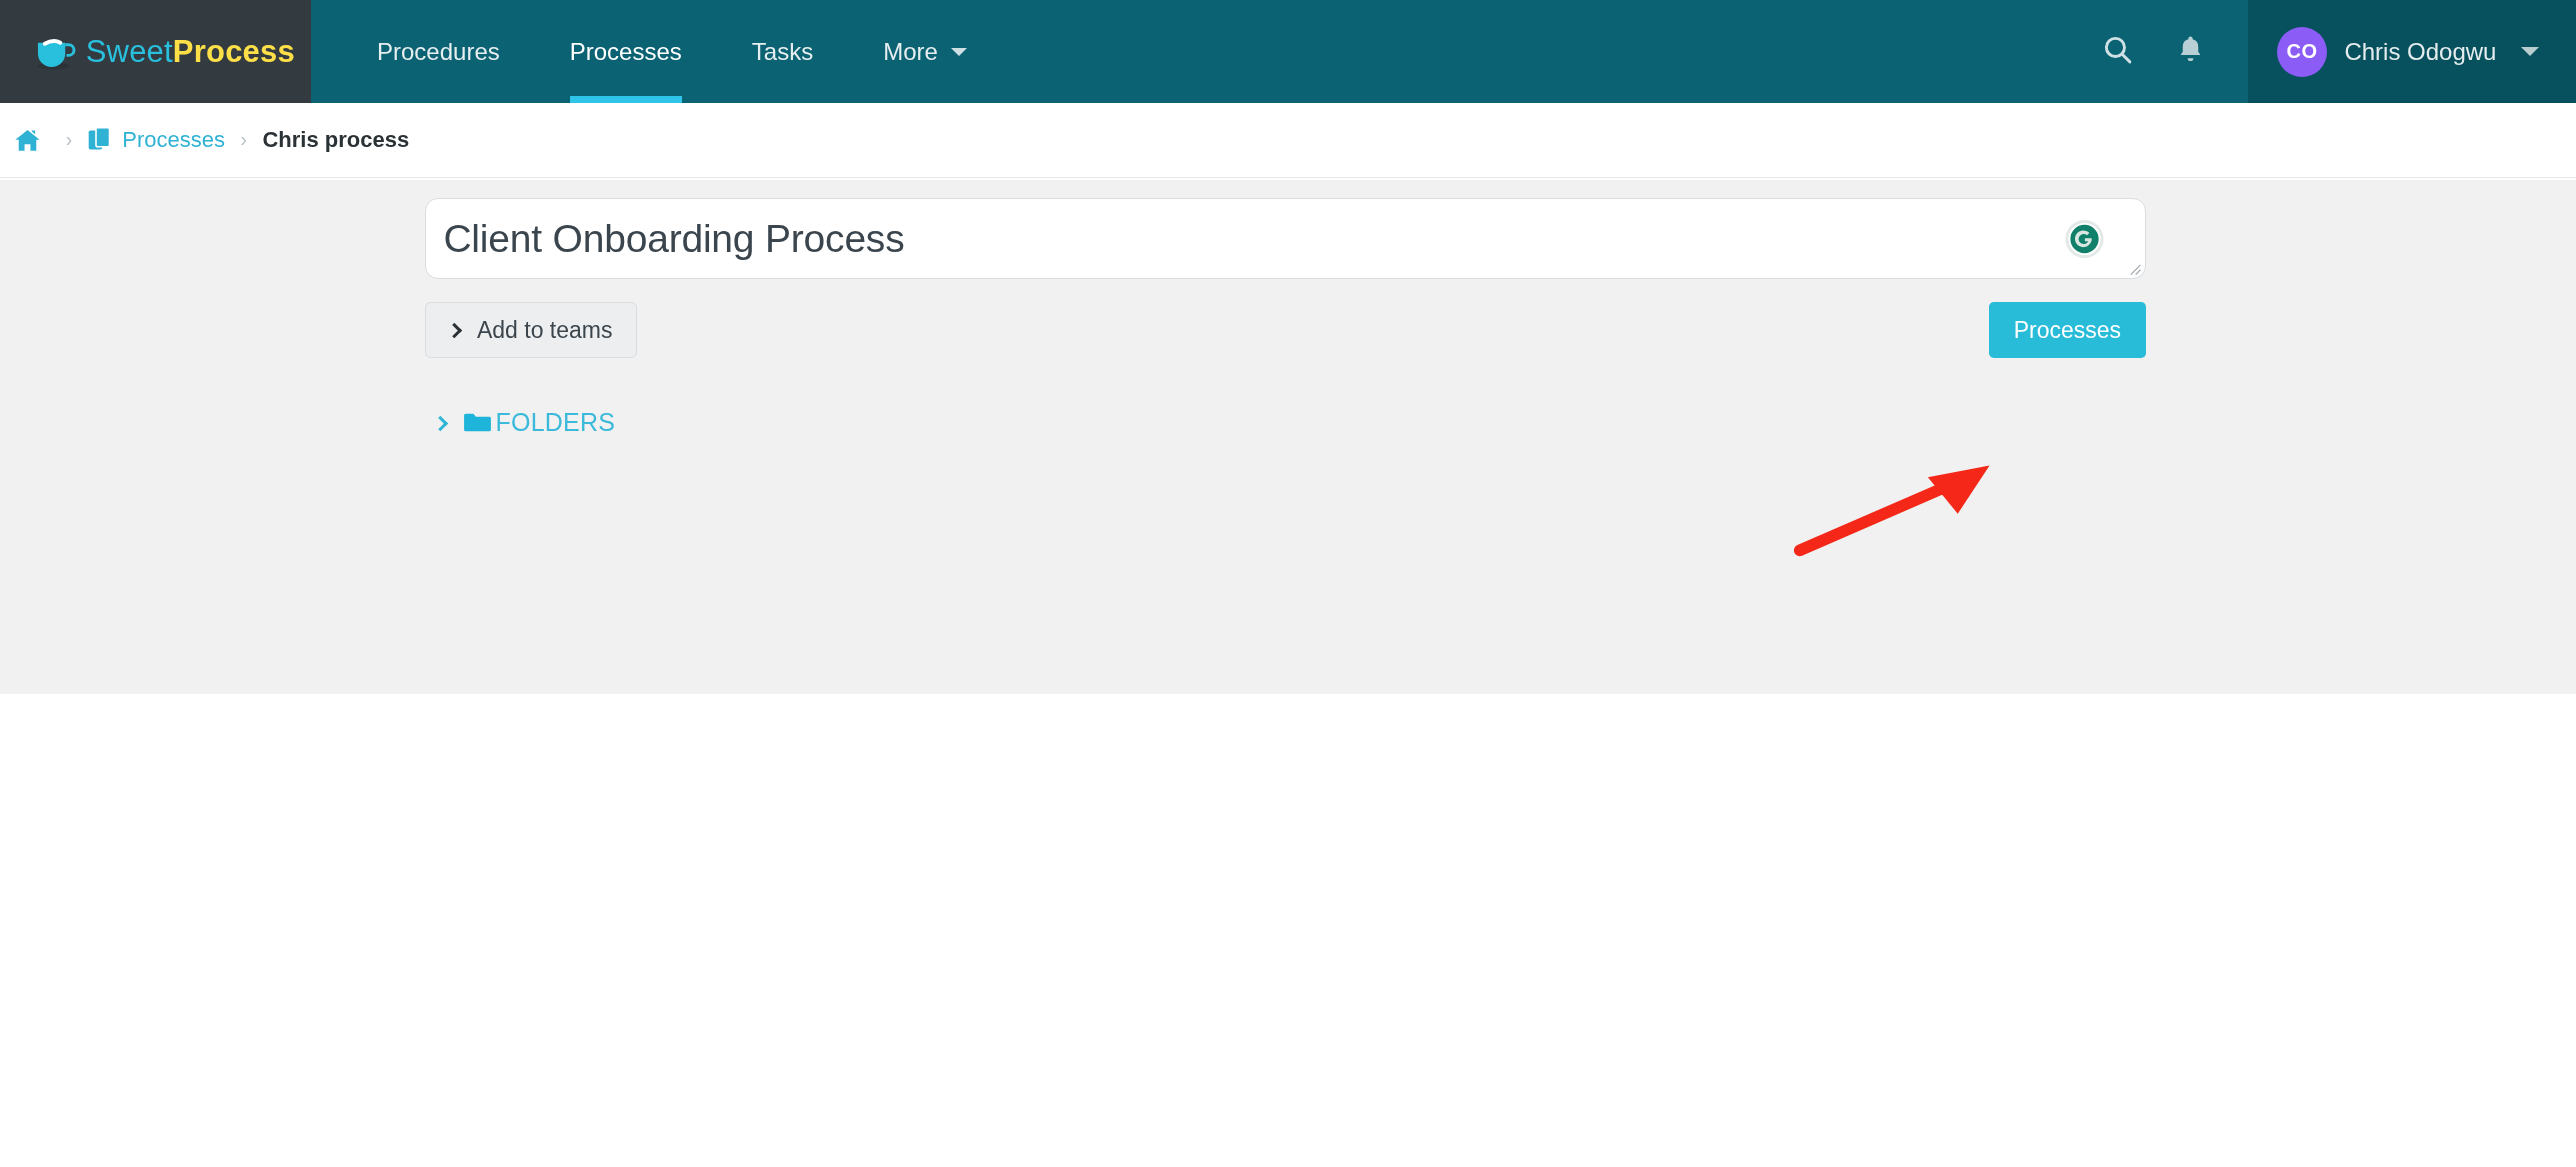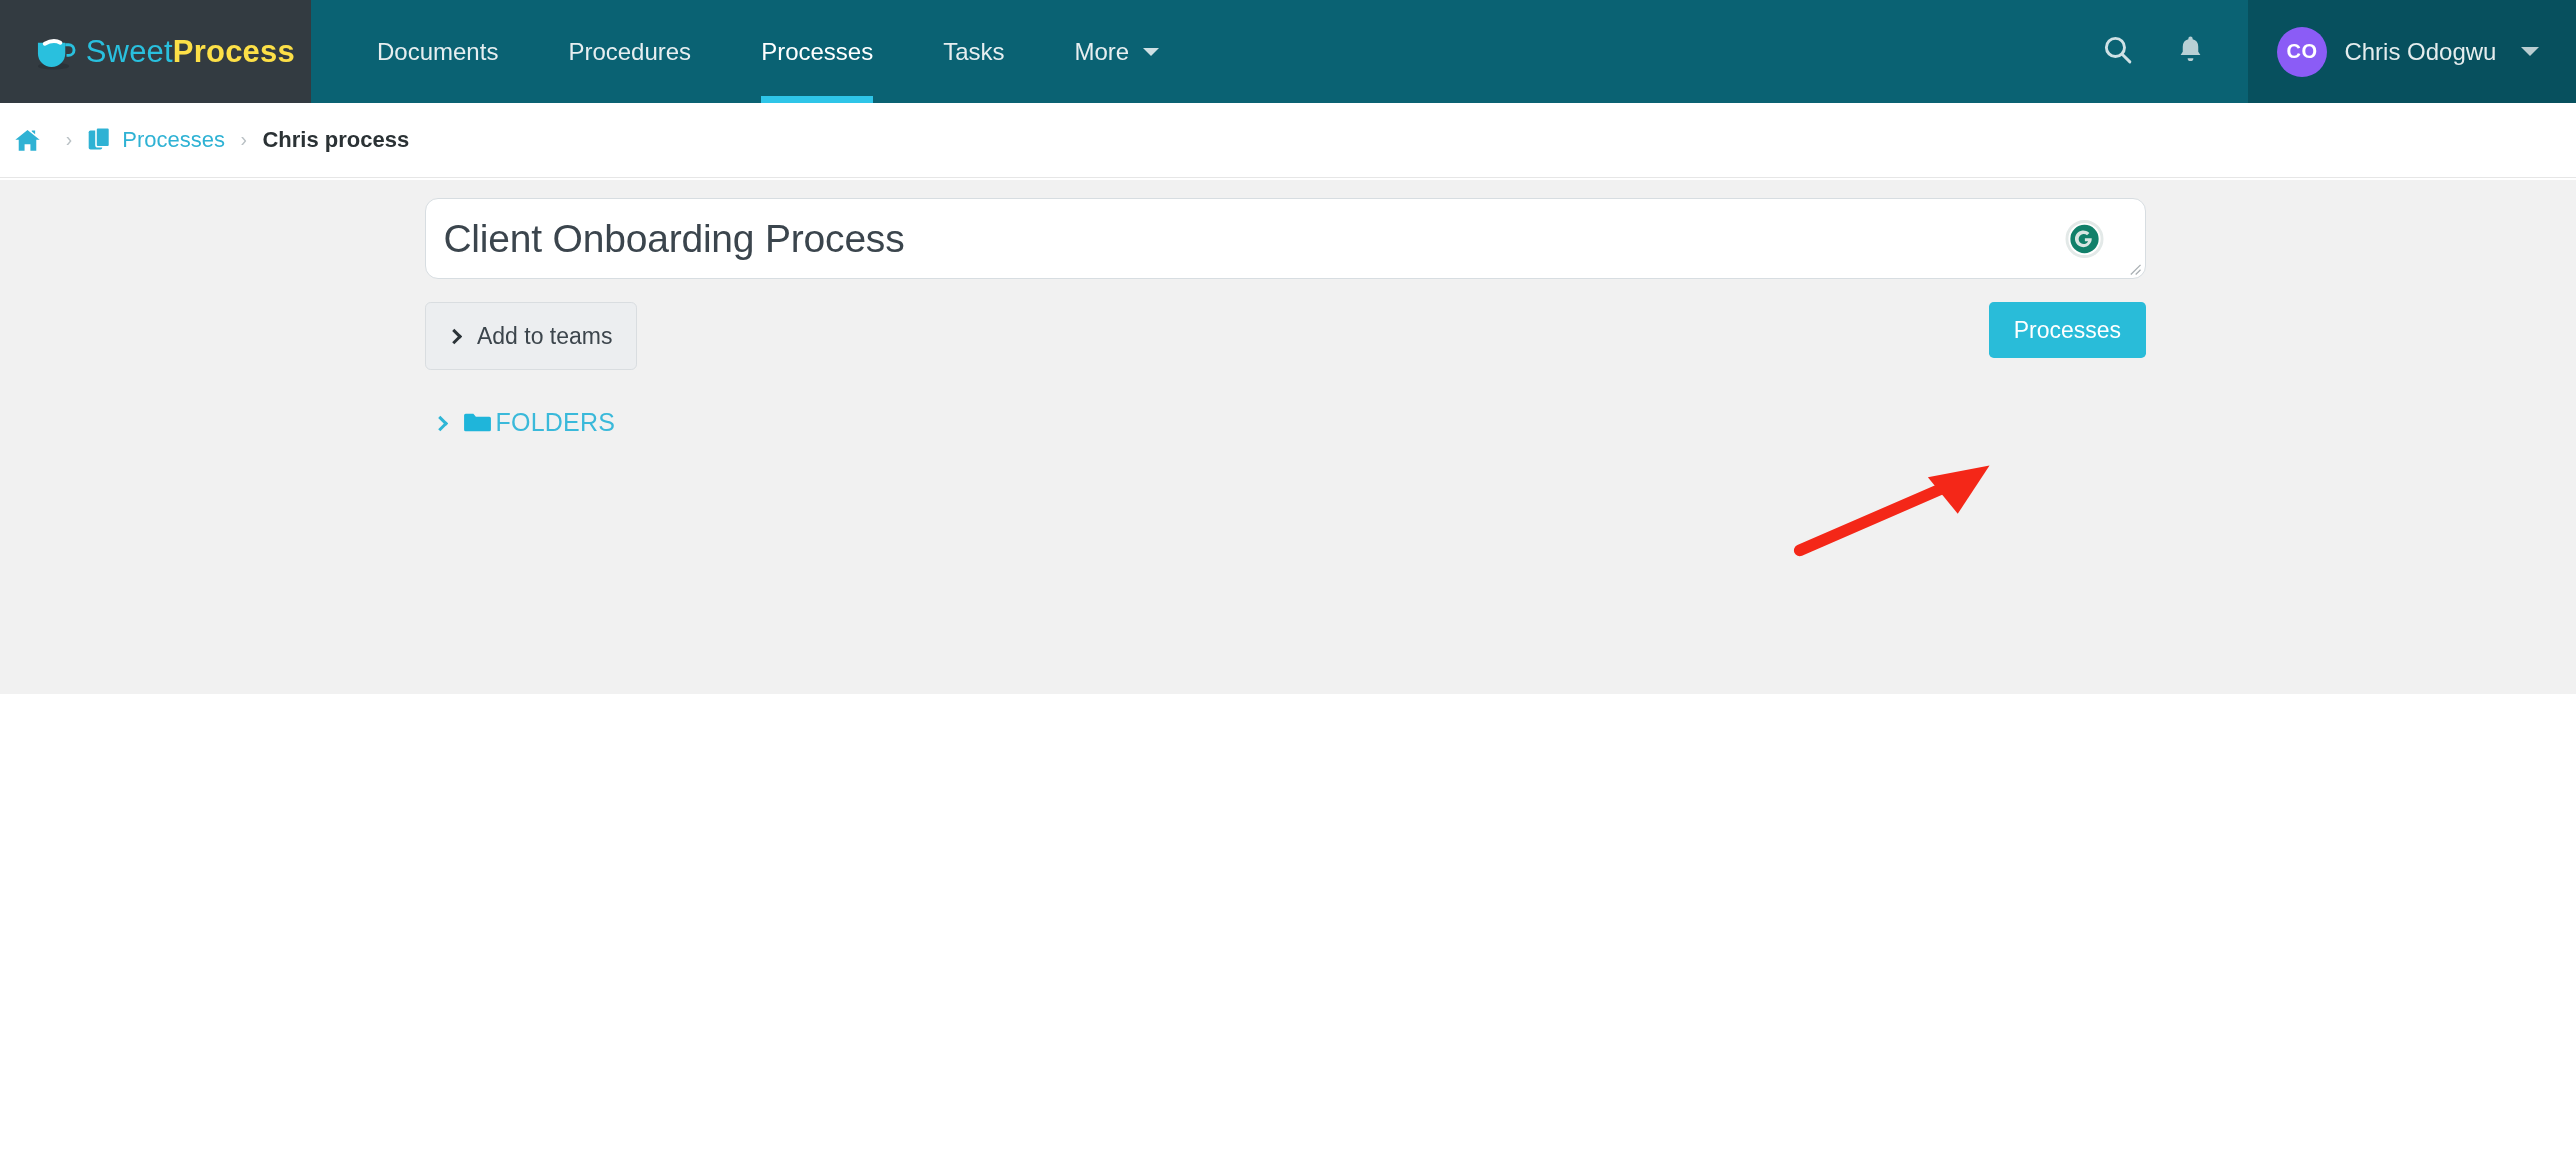--- a/index.html
+++ b/index.html
@@ -178,21 +178,21 @@
   }
 
   .btn-row {
     position: relative;
     margin-top: 23px;
     width: 1721px;
     height: 56px;
   }
   .btn-teams {
     position: absolute; left: 0; top: 0;
-    height: 68px;
+    height: 56px;
     background: #eceef0;
     border: 1px solid #d9dde0;
     border-radius: 5.8px;
     display: flex; align-items: center;
     padding: 0 23px;
     font-size: 23px;
     color: #3c454c;
     cursor: pointer;
     white-space: nowrap;
   }
@@ -255,23 +255,20 @@
         <path d="M3 11 h28 v11 a14 14 0 0 1 -28 0 z" fill="#29c0de"></path>
         <path d="M31 13 h3.5a5.5 5.5 0 0 1 0 11h-2.2" fill="none" stroke="#29c0de" stroke-width="3"></path>
         <path d="M10 12 q9 -5 16 -1" fill="none" stroke="#ffffff" stroke-width="4" stroke-linecap="round"></path>
       </svg>
     </span>
     <span class="logo-text"><span class="t1">Sweet</span><span class="t2">Process</span></span>
   </div>
 
   <div class="nav-items">
     <div class="nav-item">
-        <span>Documents</span>
-      </div>
-    <div class="nav-item">
         <span>Procedures</span>
       </div>
     <div class="nav-item active">
         <span>Processes</span>
       </div>
     <div class="nav-item">
         <span>Tasks</span>
       </div>
     <div class="nav-item">
         <span>More</span>

